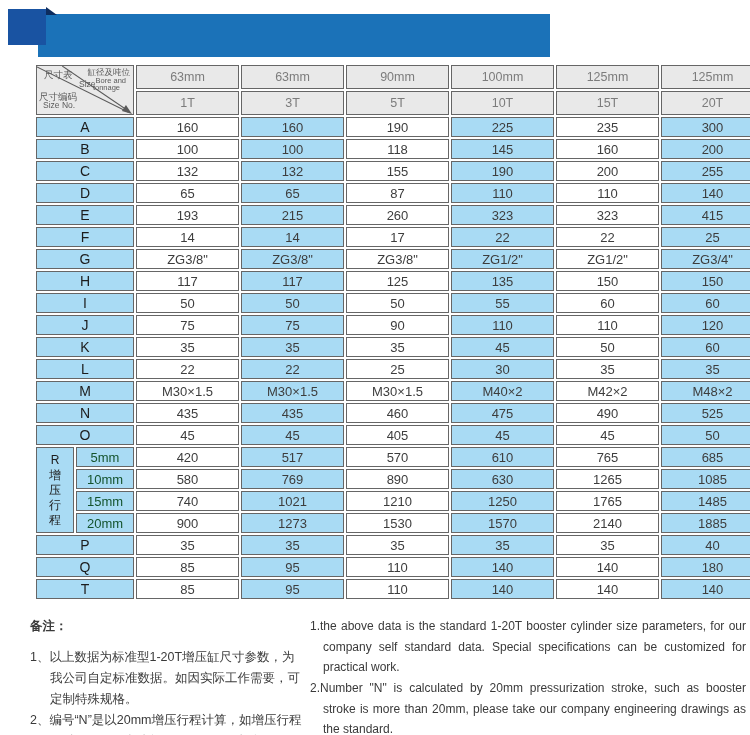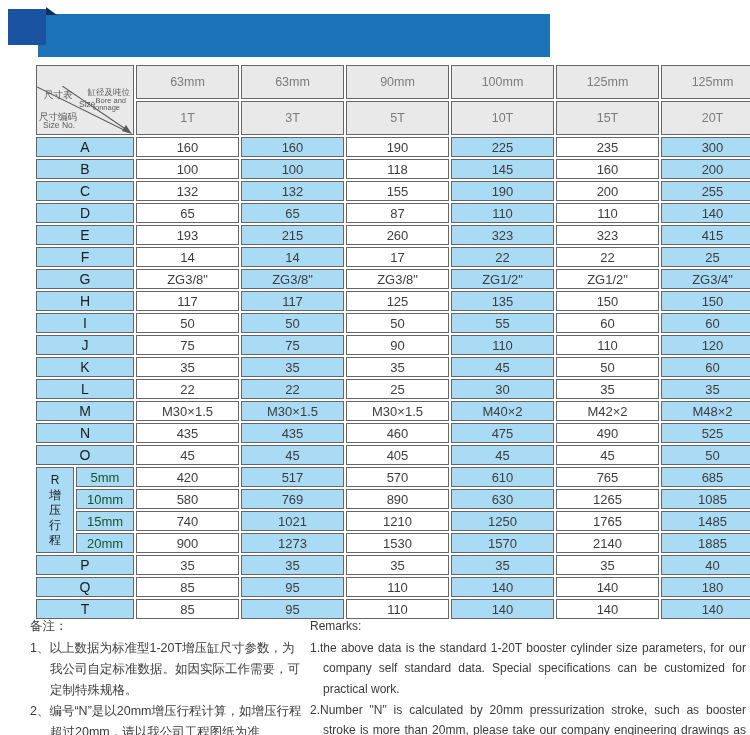--- a/index.html
+++ b/index.html
@@ -20,35 +20,35 @@
        vertical-align:middle;overflow:hidden;padding:0;}
   table.dim thead th{background:#e9e9e9;color:#7c7c7c;font-weight:normal;font-size:12.5px;height:24px;}
   table.dim td{font-size:13px;color:#3d3d3d;height:20px;background:#fff;}
   table.dim td.blue{background:#a9dbf4;}
   table.dim td.lab{background:#a9dbf4;color:#1c1c1c;font-size:14px;}
   table.dim td.sublab{background:#a9dbf4;color:#14532d;font-size:13px;}
   table.dim th.vlab{background:#a9dbf4;color:#1c1c1c;font-weight:normal;}
   .vstack{display:flex;flex-direction:column;align-items:center;justify-content:center;line-height:15px;font-size:12px;}
   
   th.corner{background:#e9e9e9;position:relative;padding:0;}
-  .corner-inner{position:relative;width:100%;height:48px;margin-top:20px;}
+  .corner-inner{position:relative;width:100%;height:48px;}
   .corner-inner svg{position:absolute;left:0;top:0;width:100%;height:100%;}
   .corner-inner span{position:absolute;color:#5a5a5a;font-weight:normal;line-height:1;white-space:nowrap;}
   .cn-size{left:7px;top:4px;font-size:9.5px;}
   .en-size{left:42px;top:14px;font-size:8.5px;}
   .cn-bore{right:3px;top:2px;font-size:8.5px;}
   .en-bore1{right:7px;top:11px;font-size:7.5px;padding-left:6px;}
   .en-bore2{right:13px;top:18px;font-size:7.5px;}
   .cn-no{left:2px;top:26px;font-size:9.5px;}
   .en-no{left:6px;top:35px;font-size:8.5px;}
   
   .remarks{position:absolute;left:30px;top:616px;width:716px;display:flex;}
   .remarks-cn{width:274px;font-size:12.5px;line-height:1.68;color:#3a3a3a;}
   .remarks-en{flex:1;margin-left:6px;font-size:12px;line-height:1.72;color:#3a3a3a;text-align:justify;}
-  .rem-head{margin-bottom:1px;}
+  .rem-head{margin-bottom:10px;font-weight:bold;}
   .cn-item{padding-left:20px;text-indent:-20px;}
   .en-item{padding-left:13px;text-indent:-13px;}
 </style>
 </head>
 <body>
 
 <div class="accent-square"></div>
 <div class="banner-fold"></div>
 <div class="banner">
 </div>
@@ -309,17 +309,16 @@
     </tbody>
 </table>
 
 <div class="remarks">
   <div class="remarks-cn">
     <div class="rem-head">备注：</div>
   <div class="cn-item">1、以上数据为标准型1-20T增压缸尺寸参数，为我公司自定标准数据。如因实际工作需要，可定制特殊规格。</div>
       <div class="cn-item">2、编号“N”是以20mm增压行程计算，如增压行程超过20mm，请以我公司工程图纸为准</div>
     </div>
   <div class="remarks-en">
-    <div class="rem-head">Remarks:</div>
   <div class="en-item">1.the above data is the standard 1-20T booster cylinder size parameters, for our company self standard data. Special specifications can be customized for practical work.</div>
       <div class="en-item">2.Number "N" is calculated by 20mm pressurization stroke, such as booster stroke is more than 20mm, please take our company engineering drawings as the standard.</div>
     </div>
 </div>
 
 </body></html>

